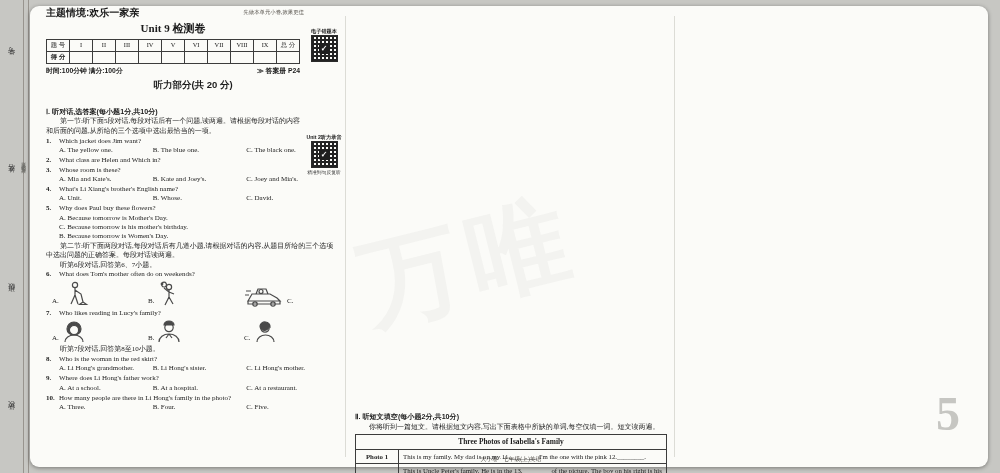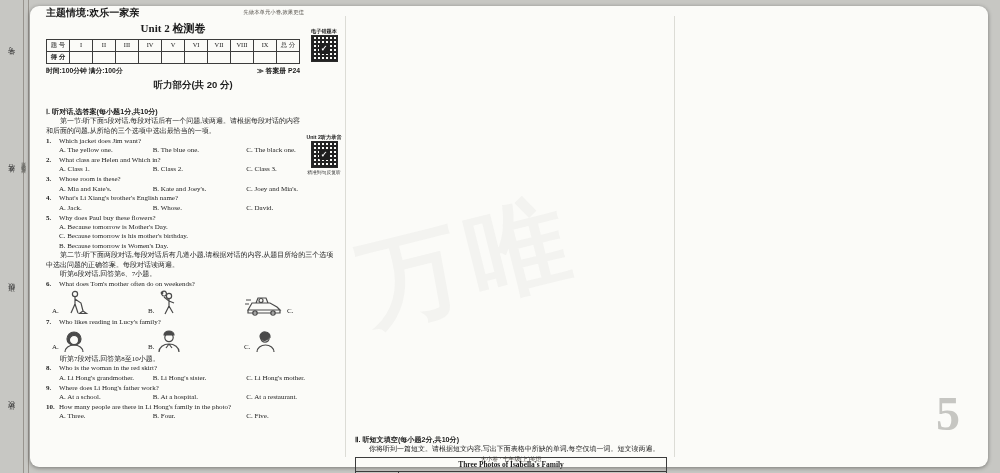--- a/index.html
+++ b/index.html
@@ -23,21 +23,21 @@
   .b{font-weight:bold}
   .theme-row{display:flex;justify-content:space-between;align-items:flex-start}
   .theme{font-family:"Liberation Sans",sans-serif;font-weight:bold;font-size:10px}
   .tip{font-size:5.4px;color:#55514b;margin-top:3px;margin-right:36px}
   .unit-title{text-align:center;font-weight:bold;font-size:11px;margin:2px 40px 3px 0}
   table.score{border-collapse:collapse;width:calc(100% - 40px);table-layout:fixed;margin:0 40px 2px 0}
   table.score td{border:1px solid #3c3c3c;height:11px;text-align:center;font-size:6.4px;padding:0}
   table.score td.lab{font-family:"Liberation Sans",sans-serif;font-weight:bold;width:26px}
   .time-row{display:flex;justify-content:space-between;margin-right:40px;font-size:6.8px;margin-top:1px}
   .part-hdr{text-align:center;font-family:"Liberation Sans",sans-serif;font-weight:bold;font-size:9.5px;margin:4px 0 16px}
-  .sec-hdr{font-weight:bold;font-family:"Liberation Sans",sans-serif;font-size:7.1px;margin-top:14px}
+  .sec-hdr{font-weight:bold;font-family:"Liberation Sans",sans-serif;font-size:7.1px;margin-top:1px}
   .note{text-indent:14px;color:#222}
   .nr{margin-right:37px}
   .q{margin-top:.5px}
   .qline{display:flex}
   .qno{font-weight:bold;min-width:13px;flex:none}
   .opts3{display:flex;padding-left:13px}
   .opts3 span{width:33.4%}
   .optstack{padding-left:13px}
   .qr-wrap{position:absolute;width:36px;text-align:center;font-size:5.2px;font-weight:bold;
            font-family:"Liberation Sans",sans-serif;line-height:1.2;z-index:3}
@@ -78,21 +78,21 @@
   <div class="wm">万唯</div>
   <div class="pageno">5</div>
   <div class="divider" style="left:315px"></div>
   <div class="divider" style="left:644px"></div>
 
   <div class="col zup" id="col1">
     <div class="theme-row">
       <span class="theme">主题情境:欢乐一家亲</span>
       <span class="tip">先做本单元小卷,效果更佳</span>
     </div>
-    <div class="unit-title">Unit 2  检测卷</div>
+    <div class="unit-title">Unit 9  检测卷</div>
 
     <div class="qr-wrap" id="qr-err" style="right:-2px;top:22px">
       <span>电子错题本</span>
       <div class="qr"></div>
     </div>
 
     <table class="score">
       <tbody>
         <tr>
             <td>题 号</td>
@@ -150,46 +150,41 @@
       <span>B. The blue one.</span>
       <span>C. The black one.</span>
     </div>
   </div>
 
   <div class="q">
     <div class="qline">
       <span class="qno">2.</span>
       <span>What class are Helen and Which in?</span>
     </div>
-    <div class="opts3">
-      <span>A. Class 1.</span>
-      <span>B. Class 2.</span>
-      <span>C. Class 3.</span>
-    </div>
   </div>
 
   <div class="q">
     <div class="qline">
       <span class="qno">3.</span>
       <span>Whose room is these?</span>
     </div>
     <div class="opts3">
       <span>A. Mia and Kate's.</span>
       <span>B. Kate and Joey's.</span>
       <span>C. Joey and Mia's.</span>
     </div>
   </div>
 
   <div class="q">
     <div class="qline">
       <span class="qno">4.</span>
       <span>What's Li Xiang's brother's English name?</span>
     </div>
     <div class="opts3">
-      <span>A. Jack.</span>
+      <span>A. Unit.</span>
       <span>B. Whose.</span>
       <span>C. David.</span>
     </div>
   </div>
 </div>
 
     <div class="q">
       <div class="qline">
         <span class="qno">5.</span>
         <span>Why does Paul buy these flowers?</span>

